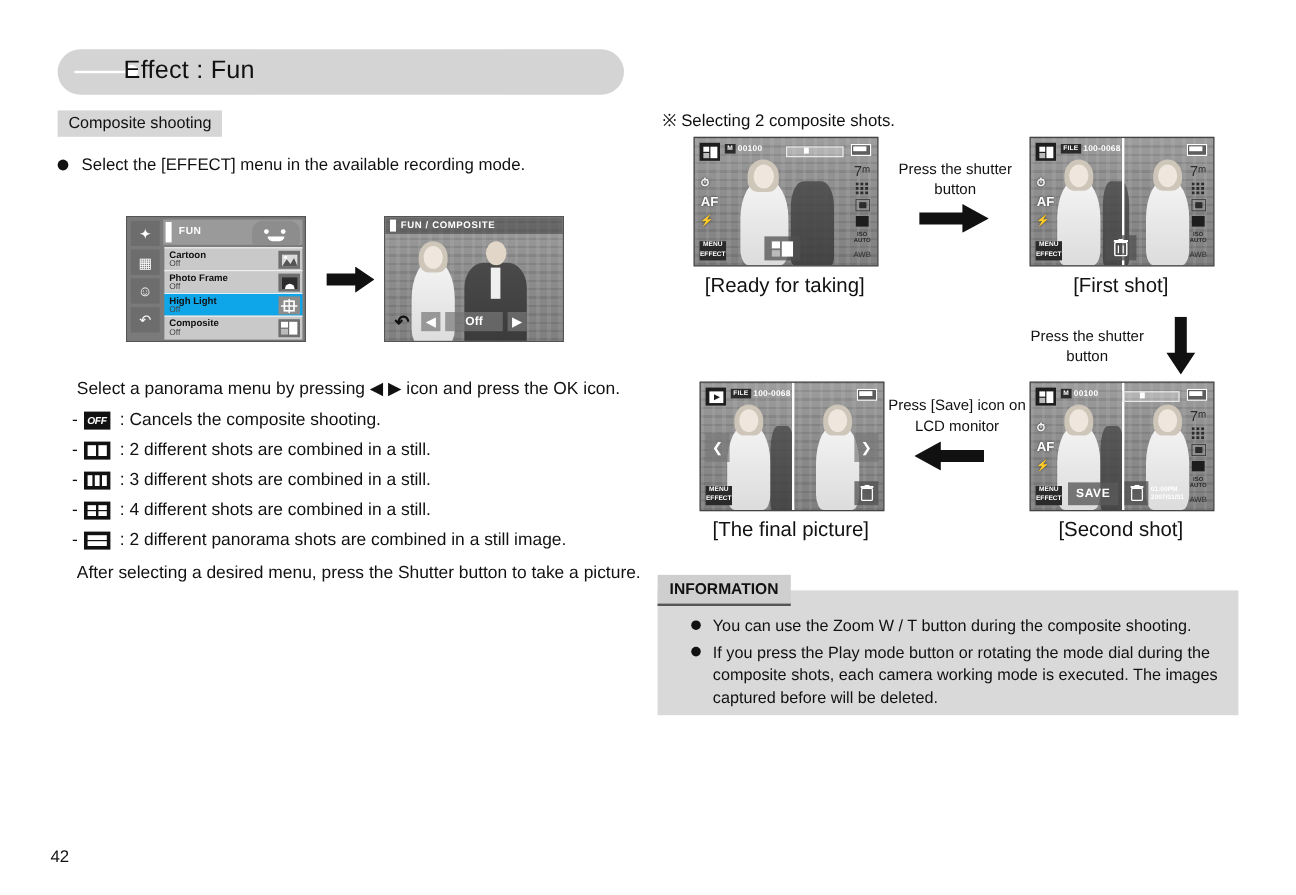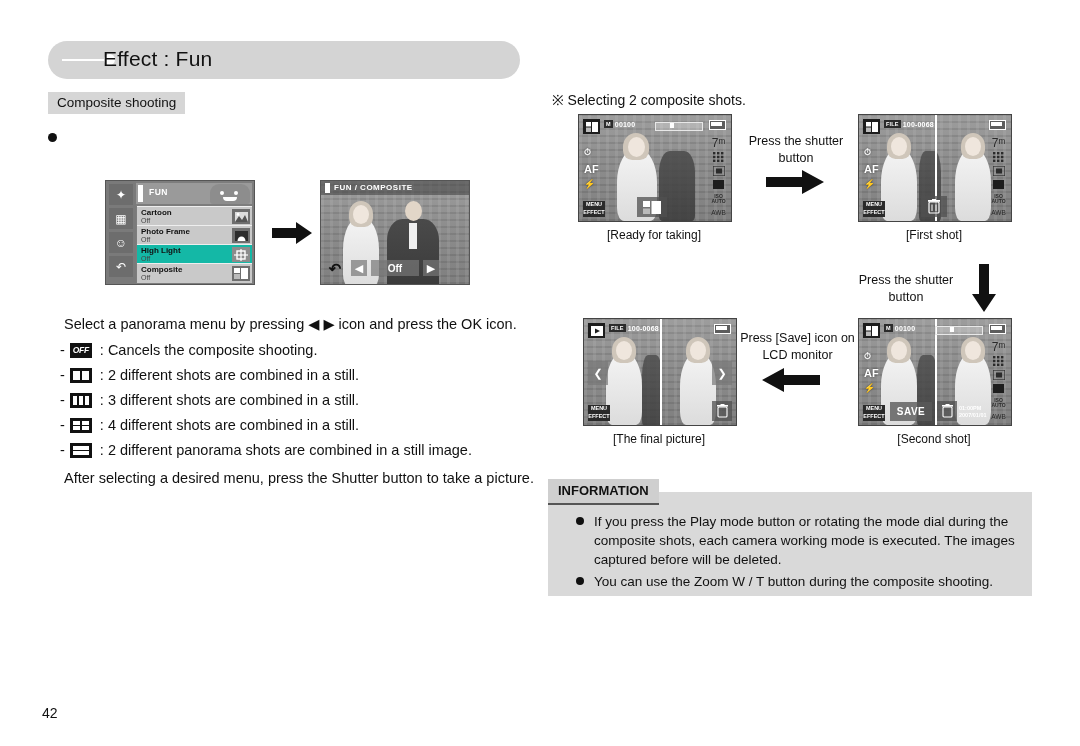--- a/index.html
+++ b/index.html
@@ -36,33 +36,33 @@
   .ms-left{position:absolute;left:0;top:0;width:30px;height:100%;background:#7a7a7a;}
   .ms-licon{position:absolute;left:3px;width:24px;height:21px;background:#6d6d6d;display:flex;align-items:center;justify-content:center;color:#fff;font-size:12px;}
   .ms-head{position:absolute;left:30px;top:2px;right:2px;height:21px;background:#9a9a9a;}
   .ms-head .bar{position:absolute;left:2px;top:2px;width:5px;height:17px;background:#fff;}
   .ms-head .lbl{position:absolute;left:13px;top:4px;font-size:8.5px;font-weight:bold;color:#fff;letter-spacing:.5px;}
   .ms-face{position:absolute;right:2px;top:1px;width:40px;height:20px;background:#8d8d8d;border-radius:9px 9px 3px 3px;}
   .ms-face .e1,.ms-face .e2{position:absolute;width:4px;height:4px;border-radius:50%;background:#fff;top:7px;}
   .ms-face .e1{left:10px;} .ms-face .e2{left:24px;}
   .ms-face .m{position:absolute;left:13px;top:13px;width:14px;height:4px;border-radius:0 0 7px 7px;background:#fff;}
   .ms-row{position:absolute;left:31px;right:2px;height:19px;background:#c9c9c9;border-top:1px solid #eee;}
-  .ms-row.sel{background:#14b8a6;}
+  .ms-row.sel{background:#0ea5e9;}
   .ms-row .n{position:absolute;left:4px;top:1px;font-size:8px;font-weight:bold;color:#111;}
   .ms-row .v{position:absolute;left:4px;top:10px;font-size:7px;color:#444;}
   .ms-row .ic{position:absolute;right:2px;top:2px;width:18px;height:15px;background:#6e6e6e;display:flex;align-items:center;justify-content:center;}
 
   .arrow-blk{position:absolute;}
 
   .composite-shot{position:absolute;left:320px;top:180px;width:148px;height:103px;border:1px solid #555;overflow:hidden;background:#8e8e8e;}
 
   
   .rnote{position:absolute;left:552px;top:90px;font-size:14px;color:#111;}
   .lcd{position:absolute;border:1px solid #444;overflow:hidden;background:#9a9a9a;}
-  .cap{position:absolute;font-size:12px;color:#111;text-align:center;}
+  .cap{position:absolute;font-size:17px;color:#111;text-align:center;}
   .steplbl{position:absolute;font-size:12.5px;line-height:17px;color:#111;text-align:center;}
 
   
   .ov{position:absolute;}
   .badge-mode{left:4px;top:4px;width:17px;height:15px;background:#1d1d1d;display:flex;align-items:center;justify-content:center;}
   .topfile{left:25px;top:5px;font-size:7px;font-weight:bold;color:#fff;letter-spacing:.2px;display:flex;align-items:center;gap:2px;}
   .minitag{background:#2b2b2b;color:#fff;font-size:5.5px;padding:1px 2px;}
   .zoombar{left:76px;top:7px;width:46px;height:7px;border:1px solid #e8e8e8;background:rgba(255,255,255,.25);}
   .zoombar i{position:absolute;left:14px;top:0;width:4px;height:5px;background:#fff;}
   .batt{right:5px;top:5px;width:15px;height:8px;border:1px solid #fff;background:#5d5d5d;}
@@ -108,20 +108,21 @@
     <div class="title-line"></div>
     <div class="title-dot"></div>
     <div class="title-text">Effect : Fun</div>
   </div>
 
   <div class="subhead">Composite shooting</div>
 
   <div class="bullets">
     <div class="brow">
       <span class="bci"></span>
+      <span>Select the [EFFECT] menu in the available recording mode.</span>
     </div>
   </div>
 
   <div class="menu-shot">
     <div class="ms-left"></div>
     <div class="ms-licon" style="top:3px;">✦</div>
     <div class="ms-licon" style="top:27px;">▦</div>
     <div class="ms-licon" style="top:51px;">☺</div>
     <div class="ms-licon" style="top:75px;">↶</div>
 
@@ -579,22 +580,22 @@
         </svg>
     </div>
   </div>
   <div class="cap" style="left:583px;top:432px;width:152px;">[The final picture]</div>
 
   <div class="infobox"></div>
   <div class="infotab">INFORMATION</div>
   <div class="infolist">
     <div class="inforow">
       <span class="dot"></span>
-      <span>If you press the Play mode button or rotating the mode dial during the composite shots, each camera working mode is executed. The images captured before will be deleted.</span>
+      <span>You can use the Zoom W / T button during the composite shooting.</span>
     </div>
     <div class="inforow">
       <span class="dot"></span>
-      <span>You can use the Zoom W / T button during the composite shooting.</span>
+      <span>If you press the Play mode button or rotating the mode dial during the composite shots, each camera working mode is executed. The images captured before will be deleted.</span>
     </div>
   </div>
 
   <div class="pageno">42</div>
 </div>
 
 </body></html>

